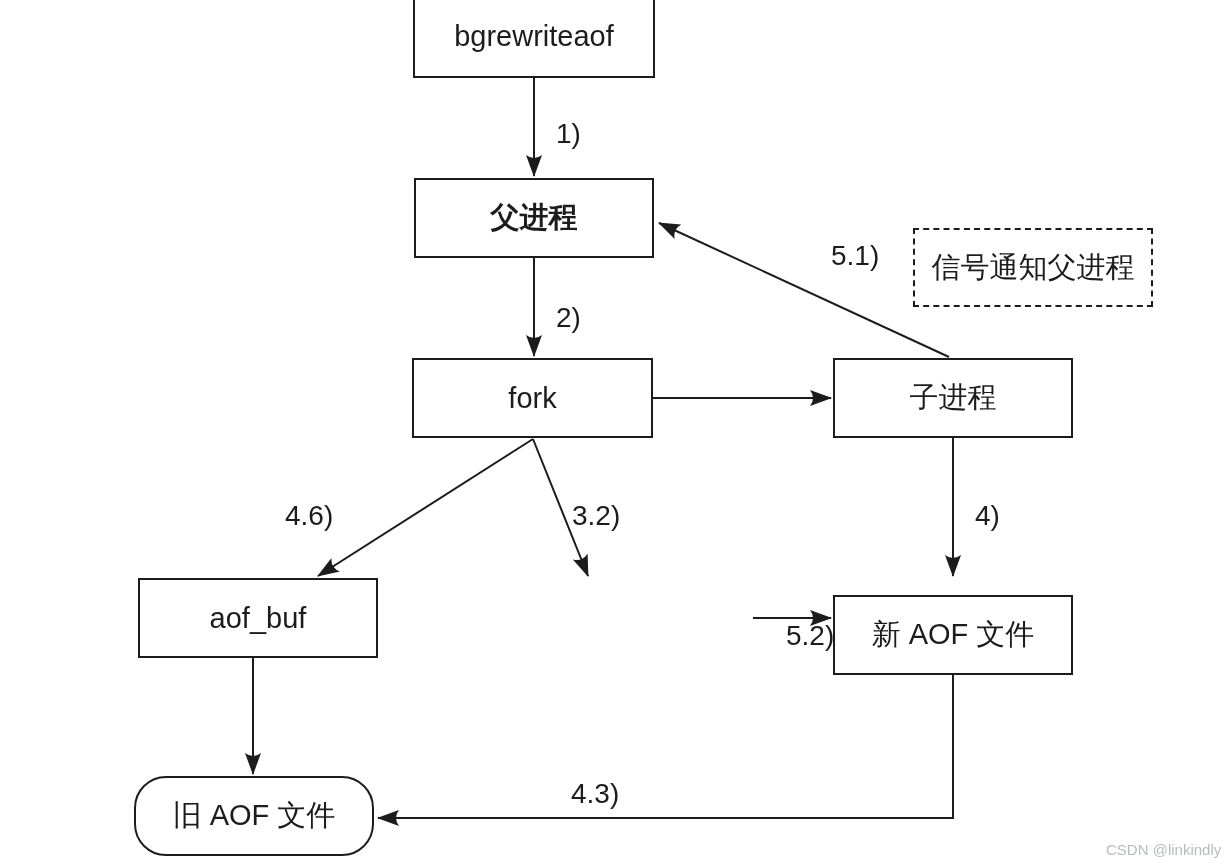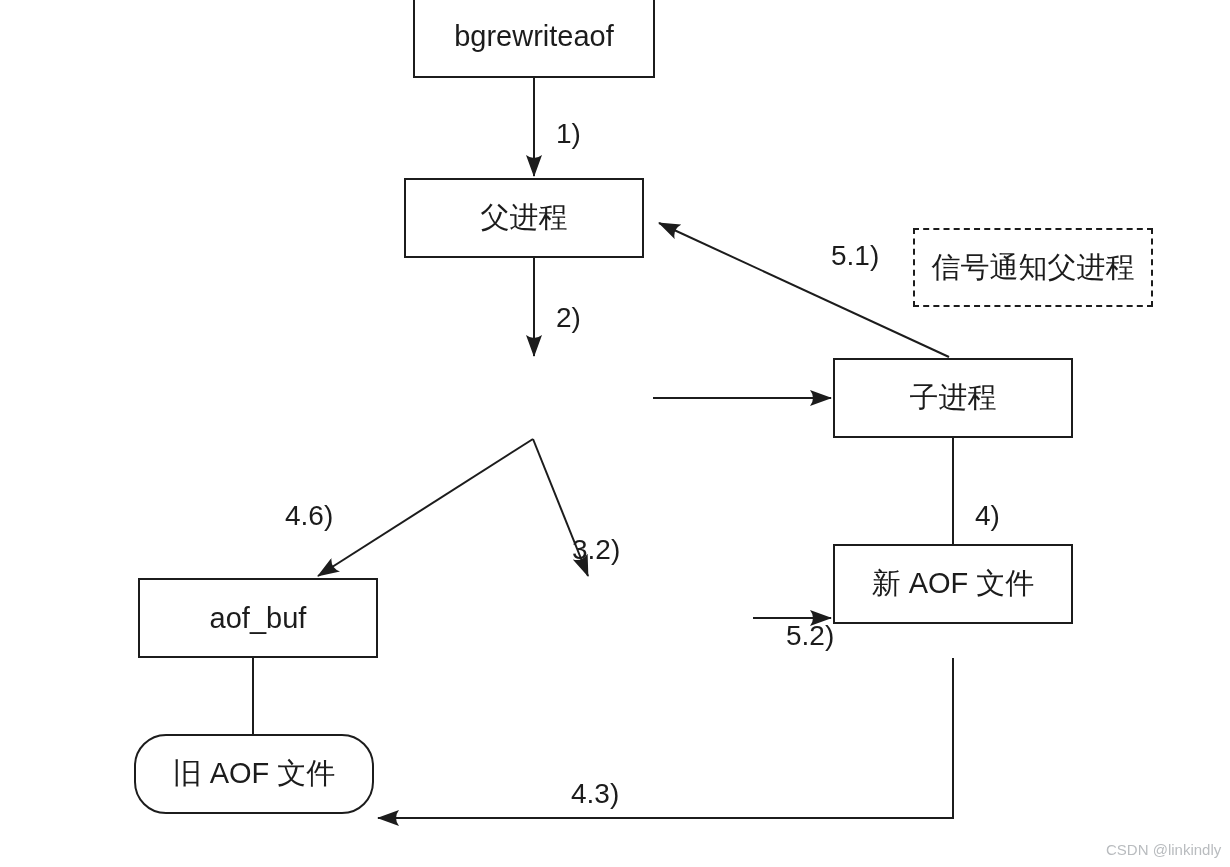--- a/index.html
+++ b/index.html
@@ -38,34 +38,34 @@
   }
   .watermark {
     position: absolute;
     font-size: 15px;
     color: #b9bcbf;
     white-space: nowrap;
   }
 
   
   #node-bgrewriteaof   { left: 413px; top: -6px;  width: 242px; height: 84px; }
-  #node-parent-process { left: 404px; top: 178px; width: 240px; height: 80px; }
+  #node-parent-process { left: 414px; top: 178px; width: 240px; height: 80px; font-weight: bold; }
   #node-fork           { left: 412px; top: 358px; width: 241px; height: 80px; }
   #node-child-process  { left: 833px; top: 358px; width: 240px; height: 80px; font-family: Liberation Serif, serif; }
   #node-aof-buf        { left: 138px; top: 578px; width: 240px; height: 80px; }
   #node-aof-rewrite-buf{ left: 473px; top: 578px; width: 280px; height: 80px; }
-  #node-new-aof-file   { left: 833px; top: 544px; width: 240px; height: 80px; }
-  #node-old-aof-file   { left: 134px; top: 734px; width: 240px; height: 80px; border-radius: 32px; }
+  #node-new-aof-file   { left: 833px; top: 595px; width: 240px; height: 80px; }
+  #node-old-aof-file   { left: 134px; top: 776px; width: 240px; height: 80px; border-radius: 32px; }
   #node-signal-note    { left: 913px; top: 228px; width: 240px; height: 79px; }
 
   
   #label-step1  { left: 556px; top: 118px; }
   #label-step2  { left: 556px; top: 302px; }
   #label-step3-1{ left: 285px; top: 500px; }
-  #label-step3-2{ left: 572px; top: 500px; margin-top: 34px; }
+  #label-step3-2{ left: 572px; top: 500px; }
   #label-step4  { left: 975px; top: 500px; }
   #label-step5-1{ left: 831px; top: 240px; text-align: center; }
   #label-step5-2{ left: 754px; top: 620px; margin-left: 32px; }
   #label-step5-3{ left: 571px; top: 778px; }
 
   #watermark { left: 1106px; top: 841px; }
 </style>
 </head>
 <body>
 
@@ -91,20 +91,23 @@
   </svg>
 
   <div class="node" id="node-bgrewriteaof">
     <span>bgrewriteaof</span>
   </div>
 
   <div class="node" id="node-parent-process">
     <span>父进程</span>
   </div>
 
+  <div class="node" id="node-fork">
+    <span>fork</span>
+  </div>
 
   <div class="node" id="node-child-process">
     <span>子进程</span>
   </div>
 
   <div class="node" id="node-aof-buf">
     <span>aof_buf</span>
   </div>
 
 

